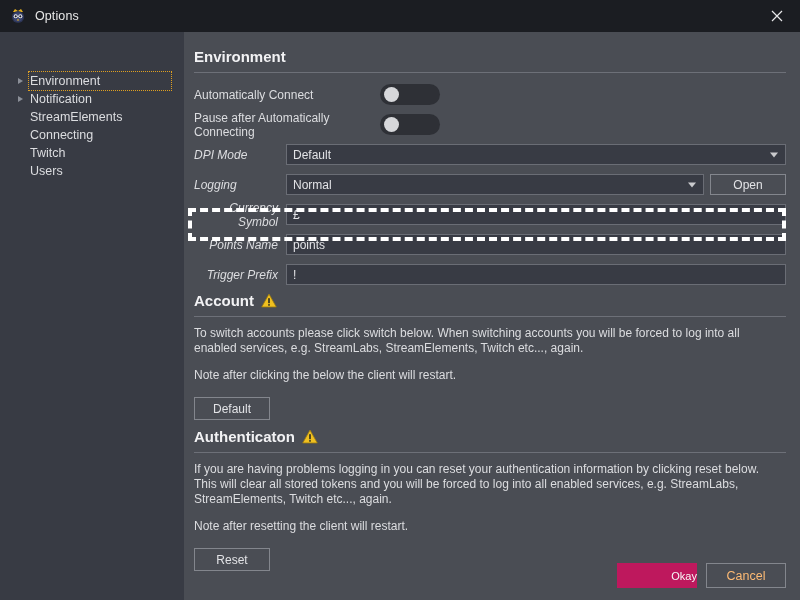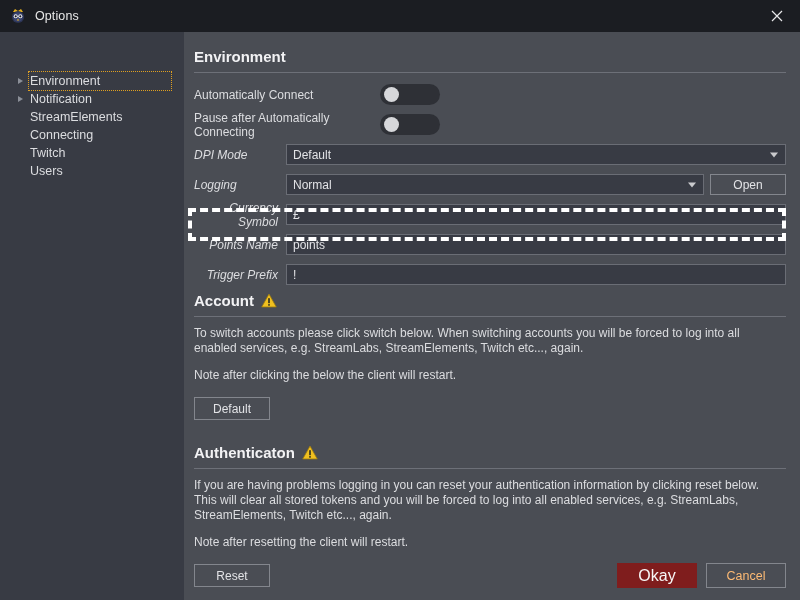--- a/index.html
+++ b/index.html
@@ -203,27 +203,28 @@
   }
 
   
   .footer {
     position: absolute;
     right: 14px; bottom: 12px;
     display: flex;
     gap: 9px;
   }
   .btn-okay {
-    background: #7f1d1d;
+    background: #be185d;
     border: none;
     color: #f7f7f7;
-    font-size: 16px;
+    font-size: 11px;
     font-family: "Liberation Sans", sans-serif;
     width: 80px; height: 25px;
     cursor: pointer;
+    text-align: right;
   }
   .btn-cancel {
     background: #4a4d54;
     border: 1px solid #83868d;
     color: #fdba74;
     font-size: 12.5px;
     font-family: "Liberation Sans", sans-serif;
     width: 80px; height: 25px;
     cursor: pointer;
   }
@@ -354,21 +355,21 @@
       </svg>
     </span>
   </div>
   <div class="section-rule"></div>
 
   <p class="para">To switch accounts please click switch below. When switching accounts you will be forced to log into all enabled services, e.g. StreamLabs, StreamElements, Twitch etc..., again.</p>
   <p class="para tight">Note after clicking the below the client will restart.</p>
   <button class="btn btn-block">Default</button>
 
   
-  <div class="section-head" style="margin-top:24px">
+  <div class="section-head" style="margin-top:8px">
     <span class="section-title">Authenticaton</span>
     <span>
       <svg class="warn-icon" viewBox="0 0 16 15">
         <path d="M8 1 L15.3 14 L0.7 14 Z" fill="#f0c020" stroke="#9a7a10" stroke-width="0.8" stroke-linejoin="round"></path>
         <rect x="7.2" y="5.2" width="1.6" height="5" fill="#2b2b20"></rect>
         <rect x="7.2" y="11.1" width="1.6" height="1.6" fill="#2b2b20"></rect>
       </svg>
     </span>
   </div>
   <div class="section-rule"></div>

